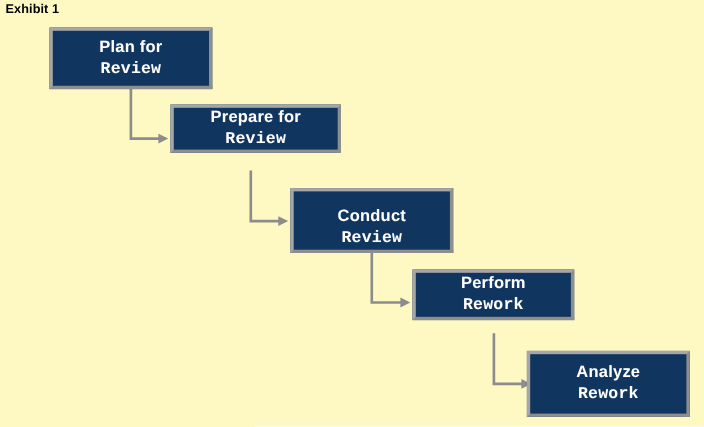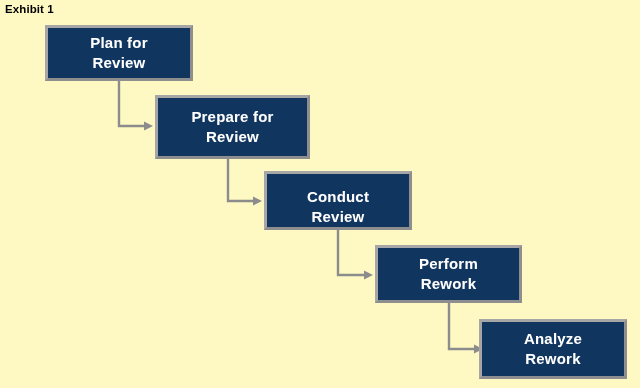--- a/index.html
+++ b/index.html
@@ -52,20 +52,21 @@
     color: #ffffff;
     font-size: 15px;
     font-weight: bold;
     line-height: 20px;
     letter-spacing: 0.2px;
     text-shadow: 0 0 1px rgba(255,255,255,0.15);
     padding: 0 4px;
   }
   .proc-box .label .l2 {
     display: block;
+    font-family: Liberation Mono, monospace;
   }
 </style>
 </head>
 <body>
 
 <div id="canvas">
 
   <div id="exhibit-title">Exhibit 1</div>
 
   <svg id="connector-layer" viewBox="0 0 640 388" width="640" height="388" xmlns="http://www.w3.org/2000/svg">
@@ -87,35 +88,35 @@
       </g>
     </svg>
 
   <div class="proc-box" style="left: 45px; top: 25px; width: 148px; height: 56px;">
     <div class="label">
       <span>Plan for</span>
       <span class="l2">Review</span>
     </div>
   </div>
 
-  <div class="proc-box" style="left: 155px; top: 95px; width: 155px; height: 64px;">
+  <div class="proc-box" style="left: 155px; top: 95px; width: 155px; height: 44px;">
     <div class="label">
       <span>Prepare for</span>
       <span class="l2">Review</span>
     </div>
   </div>
 
   <div class="proc-box" style="left: 264px; top: 171px; width: 148px; height: 59px; align-items: flex-end;">
     <div class="label">
       <span>Conduct</span>
       <span class="l2">Review</span>
     </div>
   </div>
 
-  <div class="proc-box" style="left: 375px; top: 245px; width: 147px; height: 58px;">
+  <div class="proc-box" style="left: 375px; top: 245px; width: 147px; height: 46px;">
     <div class="label">
       <span>Perform</span>
       <span class="l2">Rework</span>
     </div>
   </div>
 
   <div class="proc-box" style="left: 479px; top: 319px; width: 148px; height: 60px;">
     <div class="label">
       <span>Analyze</span>
       <span class="l2">Rework</span>

